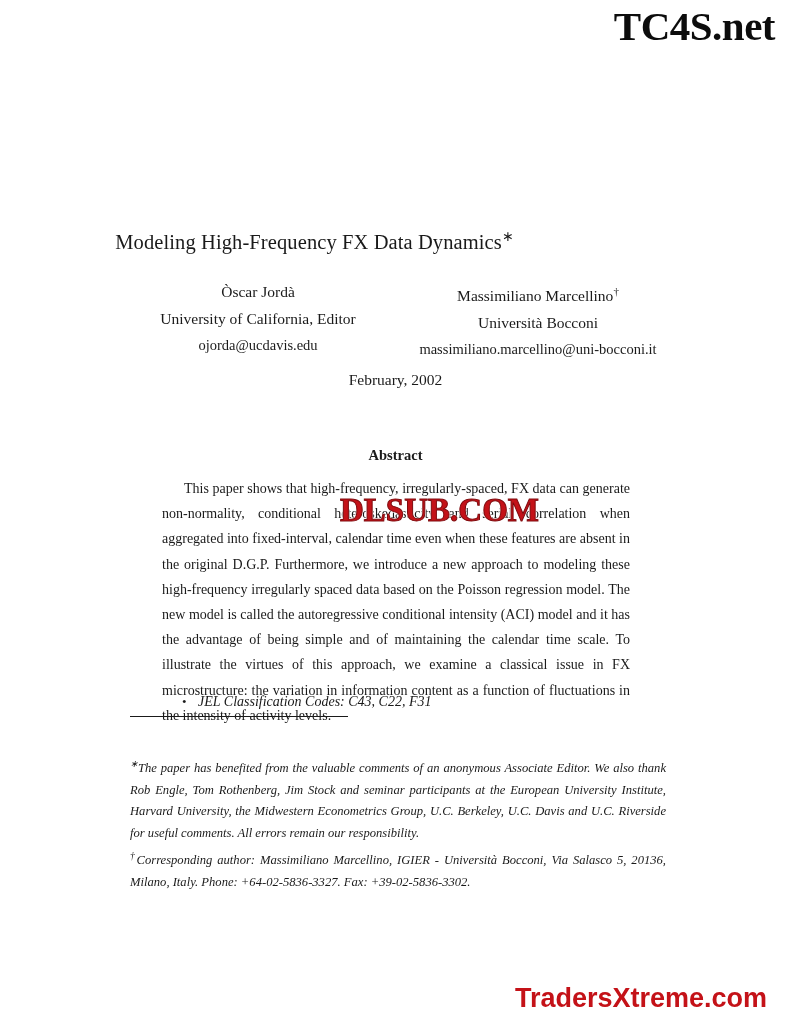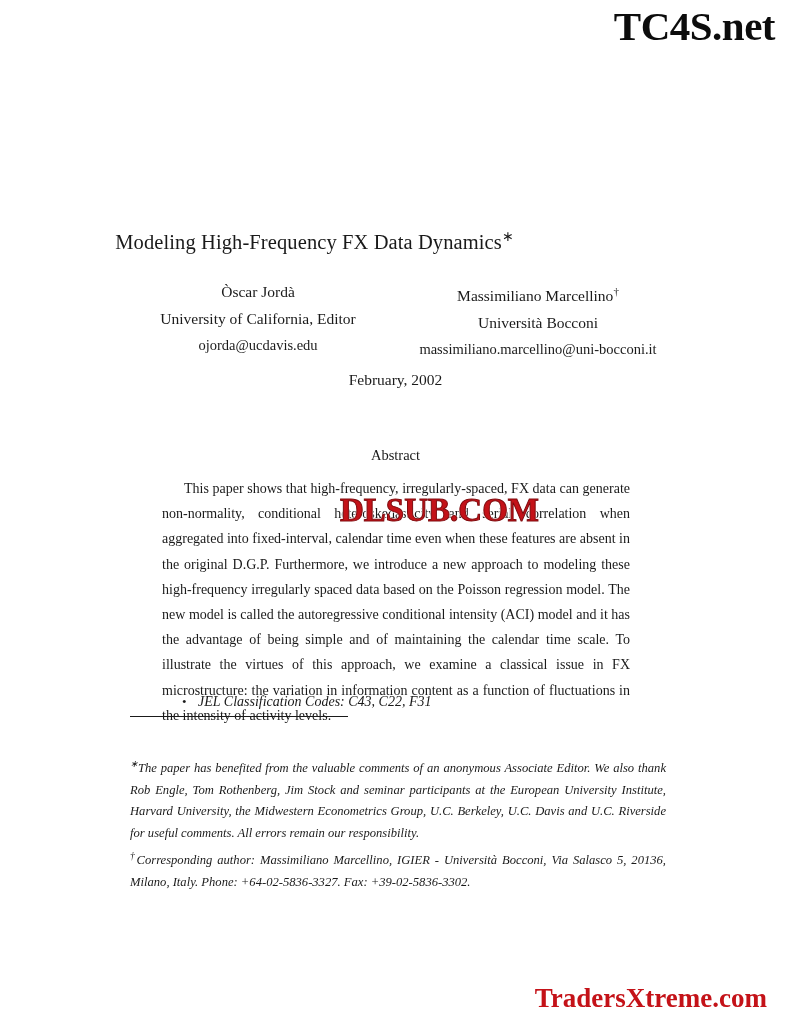--- a/index.html
+++ b/index.html
@@ -51,21 +51,21 @@
       1px 0 0 #ffffff,
       -1px 0 0 #ffffff,
       0 1px 0 #ffffff,
       0 -1px 0 #ffffff;
     margin-left: 44px;
   }
   .wm-bottom {
     position: absolute;
     bottom: 10px;
     right: 24px;
-    font-family: Liberation Serif, serif;
+    font-family: Liberation Sans, sans-serif;
     font-size: 27px;
     font-weight: 700;
     color: #c41218;
     white-space: nowrap;
     text-shadow:
       1px 0 0 #ffffff,
       -1px 0 0 #ffffff,
       0 1px 0 #ffffff,
       0 -1px 0 #ffffff;
   }
@@ -117,21 +117,21 @@
     font-size: 15.5px;
   }
 
   .abstract-head {
     position: absolute;
     top: 447px;
     left: 0;
     width: 791px;
     text-align: center;
     font-size: 14.5px;
-    font-weight: 400;
+    font-weight: 700;
   }
 
   .abstract-body {
     position: absolute;
     top: 476px;
     left: 162px;
     width: 468px;
     font-size: 14px;
     line-height: 25.2px;
     text-align: justify;

